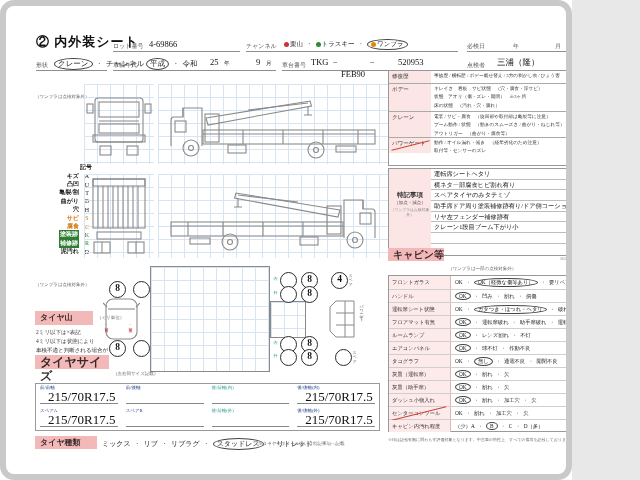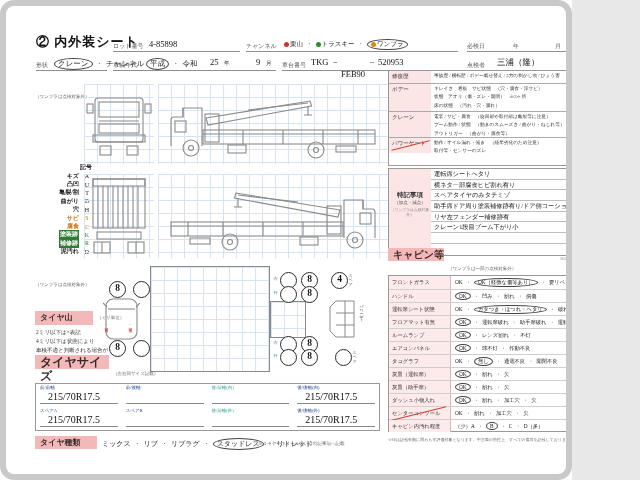--- a/index.html
+++ b/index.html
@@ -70,33 +70,33 @@
   .cb-row + .cb-row{border-top:1px solid #cfcfcf;}
   .cb-label{width:62px;height:100%;background:#fdeaea;font-size:5.3px;line-height:12px;padding-left:3px;
             border-right:1px solid #d8b8b8;box-sizing:border-box;position:relative;color:#333;}
   .cb-opts{flex:1;font-size:5.3px;padding-left:4px;white-space:nowrap;color:#222;}
   
   .tsbox{position:absolute;left:35px;top:383px;width:345px;height:48px;border:1px solid #999;box-sizing:border-box;
          display:grid;grid-template-columns:repeat(4,1fr);grid-template-rows:1fr 1fr;}
   .ts-cell{padding:1px 4px 0 4px;box-sizing:border-box;}
   .ts-lab{font-size:4.5px;display:block;}
   .navy{color:#1a3a8c;} .tealc{color:#2a9d8f;}
-  .ts-val{border-bottom:1px solid #888;font-size:10px;height:13px;line-height:13px;padding-left:8px;color:#111;}
+  .ts-val{border-bottom:1px solid #888;font-size:13px;height:13px;line-height:13px;padding-left:8px;color:#111;}
   .gatesvg{position:absolute;left:328px;top:299px;}
   .footnote{position:absolute;left:388px;top:437px;width:250px;font-size:4px;color:#666;}
 </style>
 </head>
 <body>
 
 <div class="page">
 
   <div class="abs title" style="left:36px;top:33px;">② 内外装シート</div>
 
   <div class="abs flabel" style="left:113px;top:42px;">ロット番号</div>
-  <div class="abs fval" style="left:149px;top:39px;">4-85898</div>
+  <div class="abs fval" style="left:149px;top:39px;">4-69866</div>
 
   <div class="abs flabel" style="left:246px;top:42px;">チャンネル</div>
   <div class="abs" style="left:284px;top:39px;font-size:6.5px;white-space:nowrap;"><span><span class="dot" style="background: rgb(204, 51, 51);"></span><span>栗山</span></span><span class="sep">・</span><span><span class="dot" style="background: rgb(46, 139, 46);"></span><span>トラスキー</span></span><span class="sep">・</span><span class="circ-e"><span class="dot" style="background: rgb(224, 138, 0);"></span><span>ワンプラ</span></span></div>
 
   <div class="abs flabel" style="left:467px;top:42px;">必検日</div>
   <div class="abs flabel" style="left:513px;top:42px;">年</div>
   <div class="abs flabel" style="left:555px;top:42px;">月</div>
   <div class="abs flabel" style="left:596px;top:42px;">日</div>
 
   <div class="hline" style="left:113px;top:51px;width:127px;"></div>
@@ -111,21 +111,21 @@
   <div class="abs fval" style="left:210px;top:57px;">25</div>
   <div class="abs sm" style="left:224px;top:60px;">年</div>
   <div class="abs fval" style="left:256px;top:57px;">9</div>
   <div class="abs sm" style="left:266px;top:60px;">月</div>
 
   <div class="abs flabel" style="left:282px;top:61px;">車台番号</div>
   <div class="abs fval" style="left:311px;top:57px;">TKG</div>
   <div class="abs fval" style="left:333px;top:57px;">−</div>
   <div class="abs fval" style="left:341px;top:57px;margin-top:12px;">FEB90</div>
   <div class="abs fval" style="left:370px;top:57px;">−</div>
-  <div class="abs fval" style="left:378px;top:57px;">520953</div>
+  <div class="abs fval" style="left:398px;top:57px;">520953</div>
 
   <div class="abs flabel" style="left:467px;top:61px;">点検者</div>
   <div class="abs fval" style="left:497px;top:57px;">三浦（隆）</div>
 
   <div class="hline" style="left:36px;top:70px;width:71px;"></div>
   <div class="hline" style="left:113px;top:70px;width:163px;"></div>
   <div class="hline" style="left:282px;top:70px;width:176px;"></div>
   <div class="hline" style="left:467px;top:70px;width:165px;"></div>
 
   <div class="abs note" style="left:35px;top:94px;">（ワンプラは点検対象外）</div>

